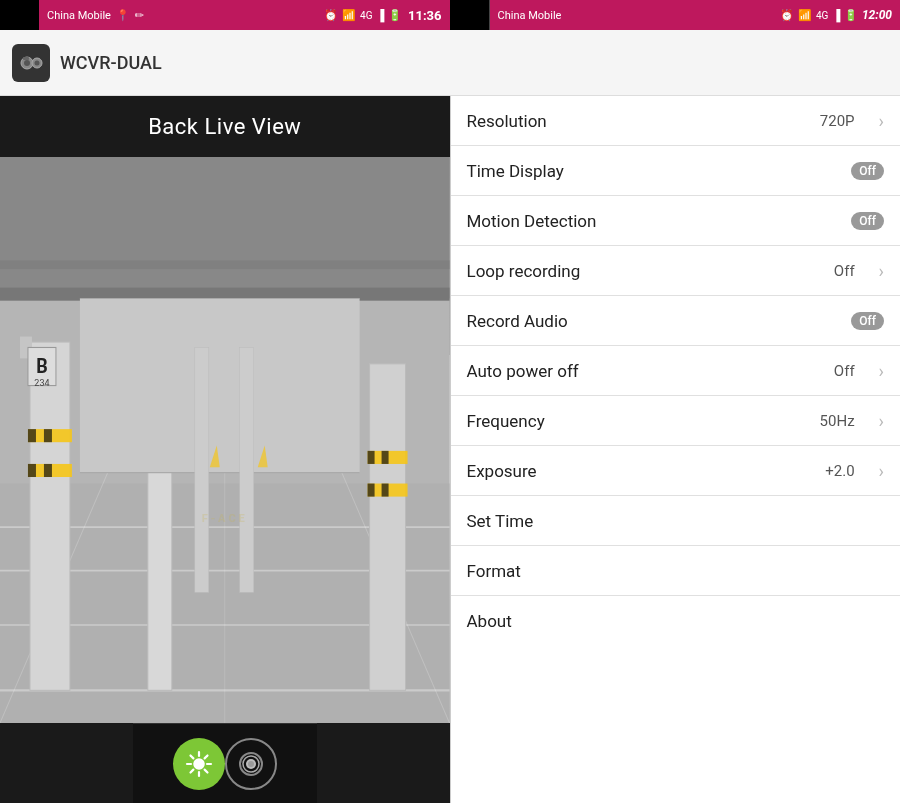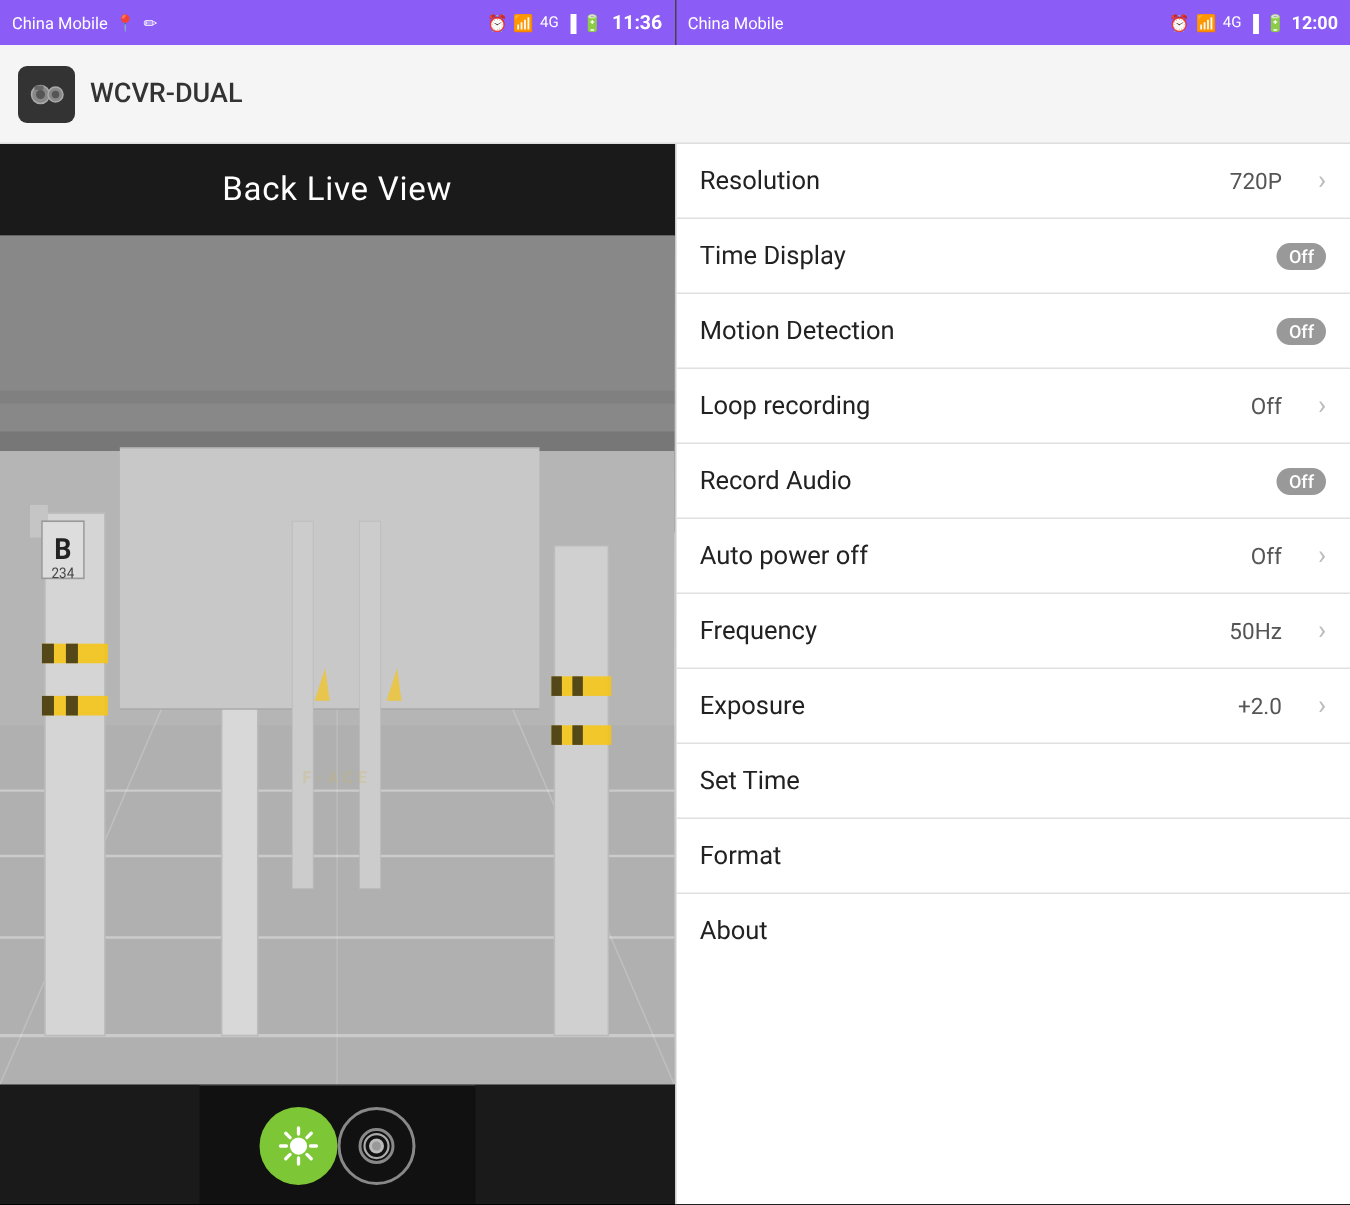--- a/index.html
+++ b/index.html
@@ -15,31 +15,32 @@
 
     
     .status-bars {
       display: flex;
       width: 100%;
       height: 30px;
       flex-shrink: 0;
     }
     .status-bar {
       flex: 1;
-      background: #8b5cf6;
+      background: #be185d;
       display: flex;
       align-items: center;
       padding: 0 8px;
       color: #fff;
       font-size: 11px;
+      margin-left: 39px;
     }
     .status-bar-left { justify-content: flex-start; gap: 5px; }
     .status-bar-right { justify-content: space-between; border-left: 1px solid #444; }
     .status-right-items { display: flex; align-items: center; gap: 4px; }
-    .status-time { font-weight: bold; font-size: 12px; }
+    .status-time { font-weight: bold; font-size: 12px; font-style: italic; }
 
     
     .app-headers {
       display: flex;
       width: 100%;
       height: 66px;
       flex-shrink: 0;
     }
     .app-header-left {
       flex: 1;

